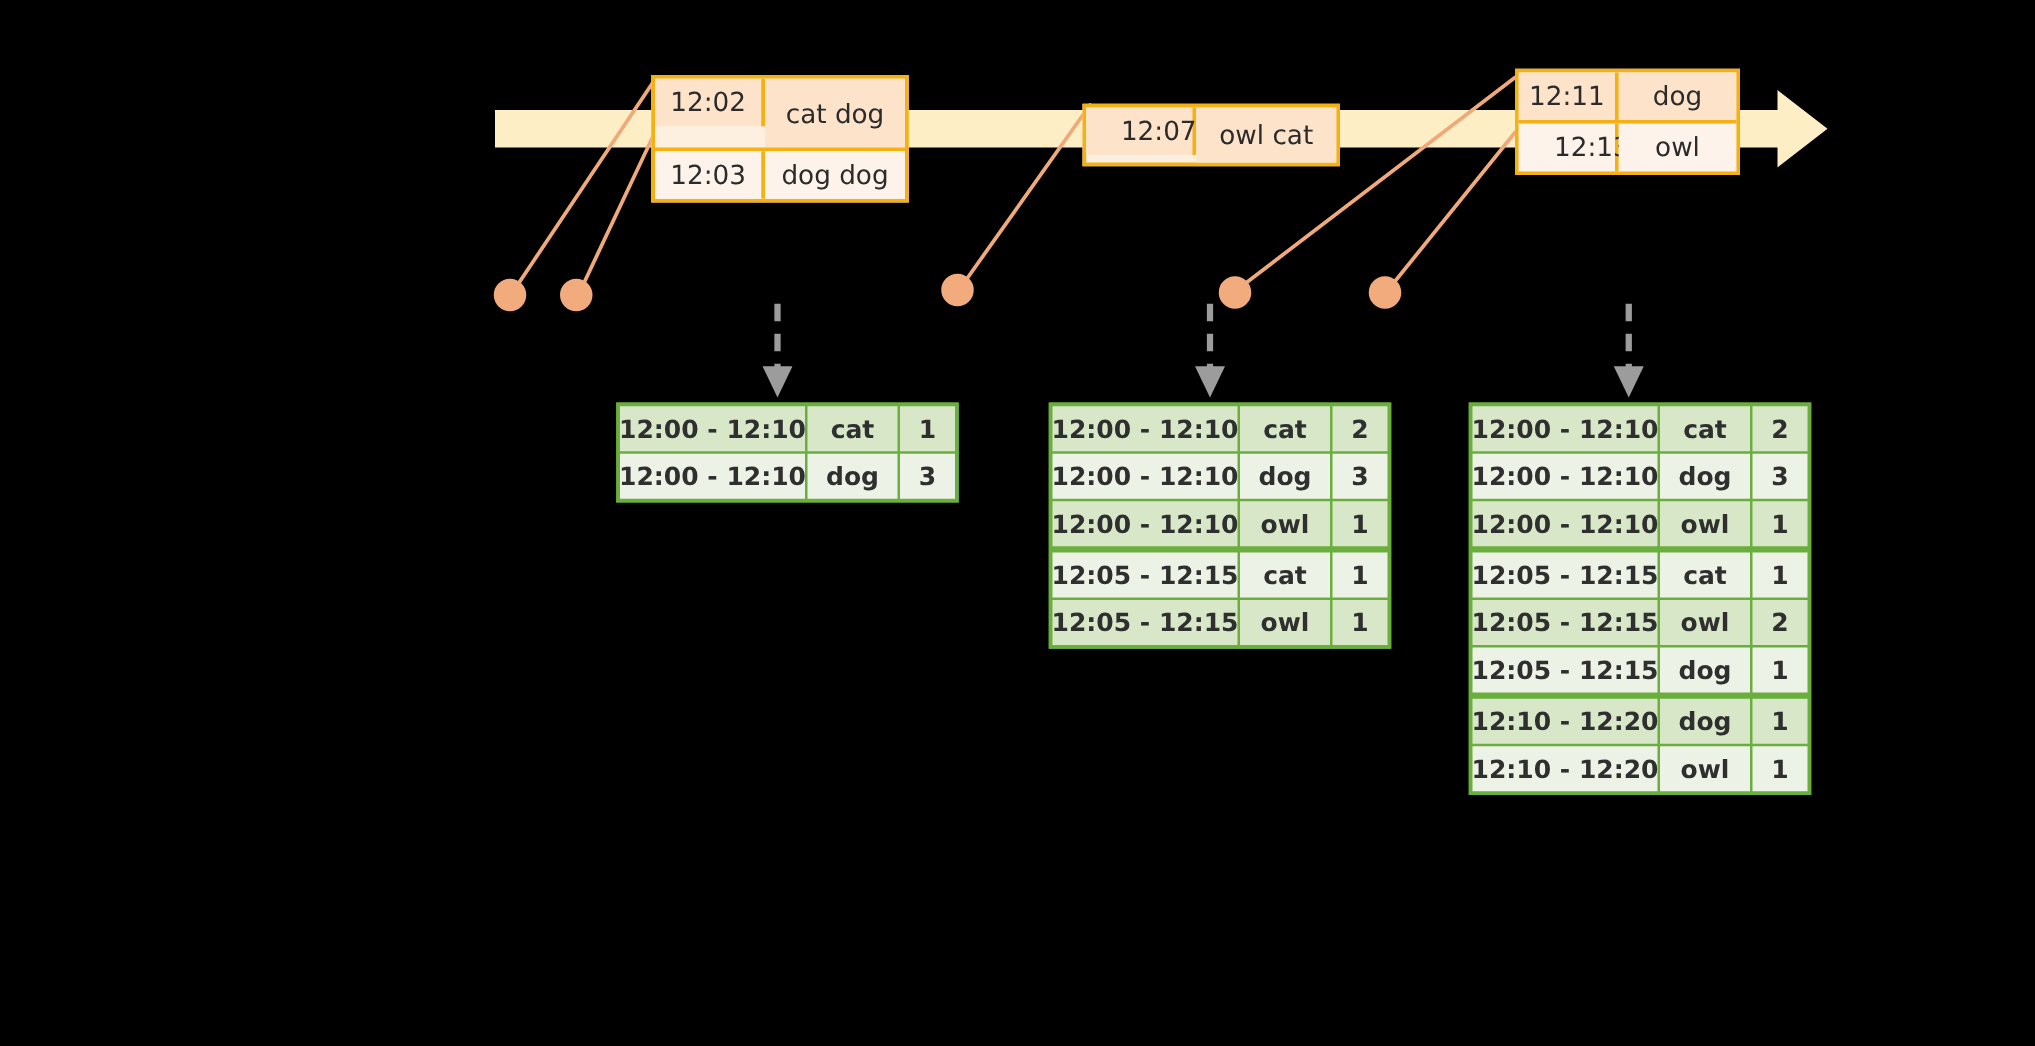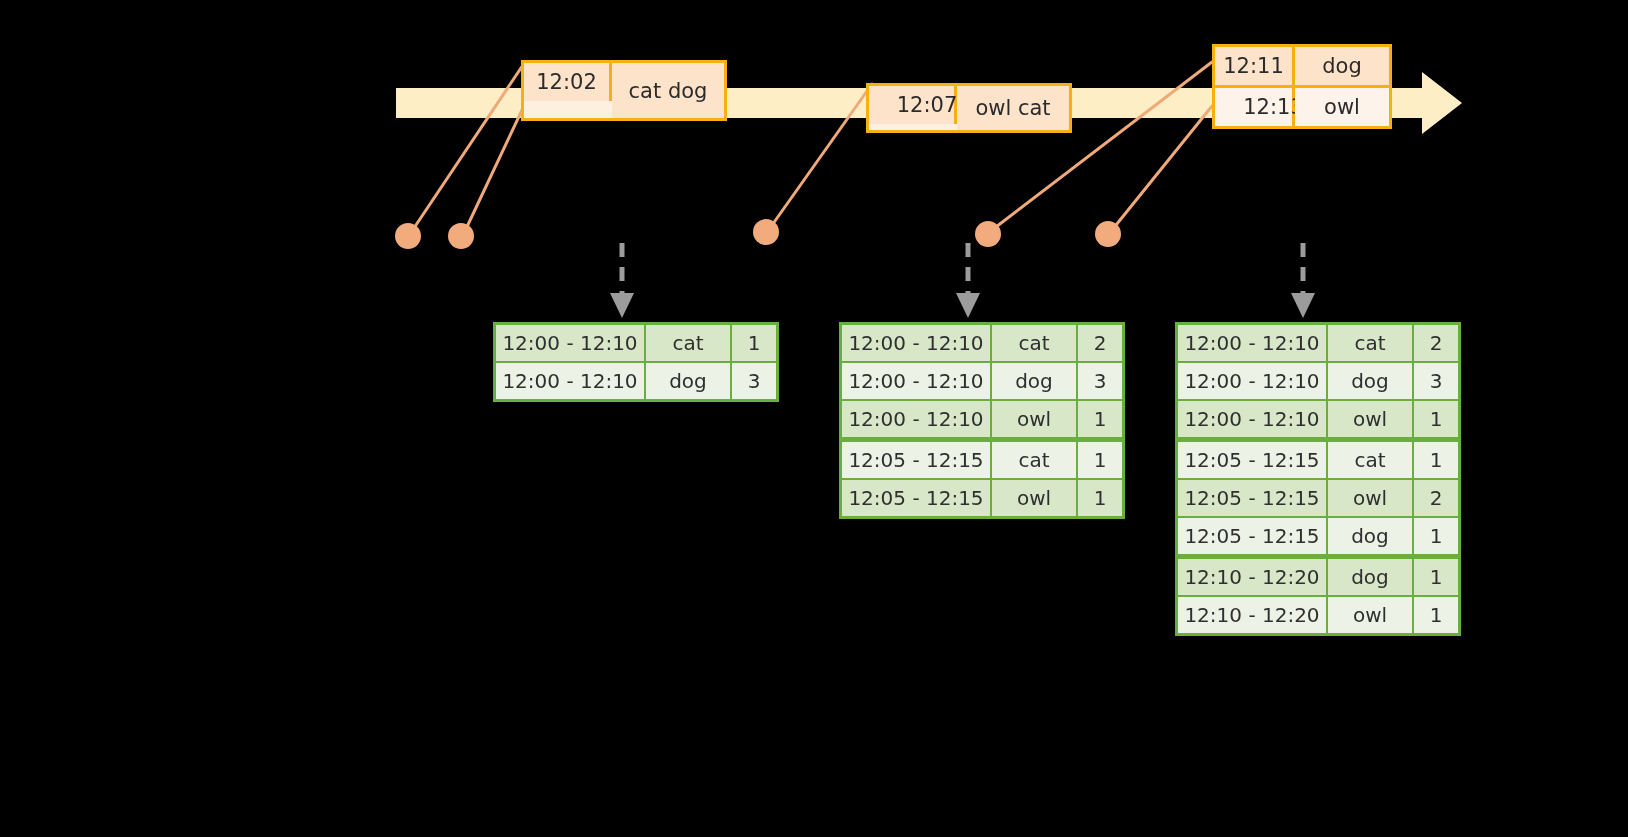--- a/index.html
+++ b/index.html
@@ -48,35 +48,36 @@
   .evt-cell.time { border-right: 3px solid #f5b014; }
 
   
   .gtable {
     position: absolute;
     border: 3px solid #6aae3e;
     background: #6aae3e;
     display: flex;
     flex-direction: column;
     gap: 2px;
+    font-weight: bold;
   }
   .grow { display: flex; gap: 2px; }
   .gcell {
     display: flex;
     align-items: center;
     justify-content: center;
     font-size: 20px;
     color: #2f2f2f;
     white-space: nowrap;
     height: 36px;
   }
   .grow.odd .gcell { background: #d9e7c9; }
   .grow.even .gcell { background: #edf2e6; }
   .gcell.win { width: 148px; }
-  .gcell.key { width: 84px; }
+  .gcell.key { width: 72px; }
   .gcell.cnt { width: 44px; }
 
   
   .grow.sep { margin-top: 3px; }
 </style>
 </head>
 <body>
 
 <div id="stage">
 
@@ -116,30 +117,34 @@
         <path d="M1291,293 L1315,293 L1303,318 Z" fill="#9c9c9c" stroke="none"></path>
       </g>
     </g>
   </svg>
 
   <div class="evt-group" style="left:521px; top:60px; width:206px;">
     <div class="evt-row shade">
       <div class="evt-cell time" style="width:88px;height:38px;">12:02</div>
       <div class="evt-cell" style="width:112px;height:55px;">cat dog</div>
     </div>
+    <div class="evt-row">
+      <div class="evt-cell time" style="width:88px;height:38px;">12:03</div>
+      <div class="evt-cell" style="width:112px;height:38px;">dog dog</div>
+    </div>
   </div>
 
   <div class="evt-group" style="left:866px; top:83px; width:206px;">
     <div class="evt-row shade">
       <div class="evt-cell time" style="width:88px;height:38px;padding-left:39px;">12:07</div>
       <div class="evt-cell" style="width:112px;height:44px;">owl cat</div>
     </div>
   </div>
 
-  <div class="evt-group" style="left:1212px; top:44px; width:180px;">
+  <div class="evt-group" style="left:1212px; top:55px; width:180px;">
     <div class="evt-row shade">
       <div class="evt-cell time" style="width:80px;height:38px;">12:11</div>
       <div class="evt-cell" style="width:94px;height:38px;">dog</div>
     </div>
     <div class="evt-row">
       <div class="evt-cell time" style="width:80px;height:38px;padding-left:48px;">12:13</div>
       <div class="evt-cell" style="width:94px;height:38px;">owl</div>
     </div>
   </div>
 

